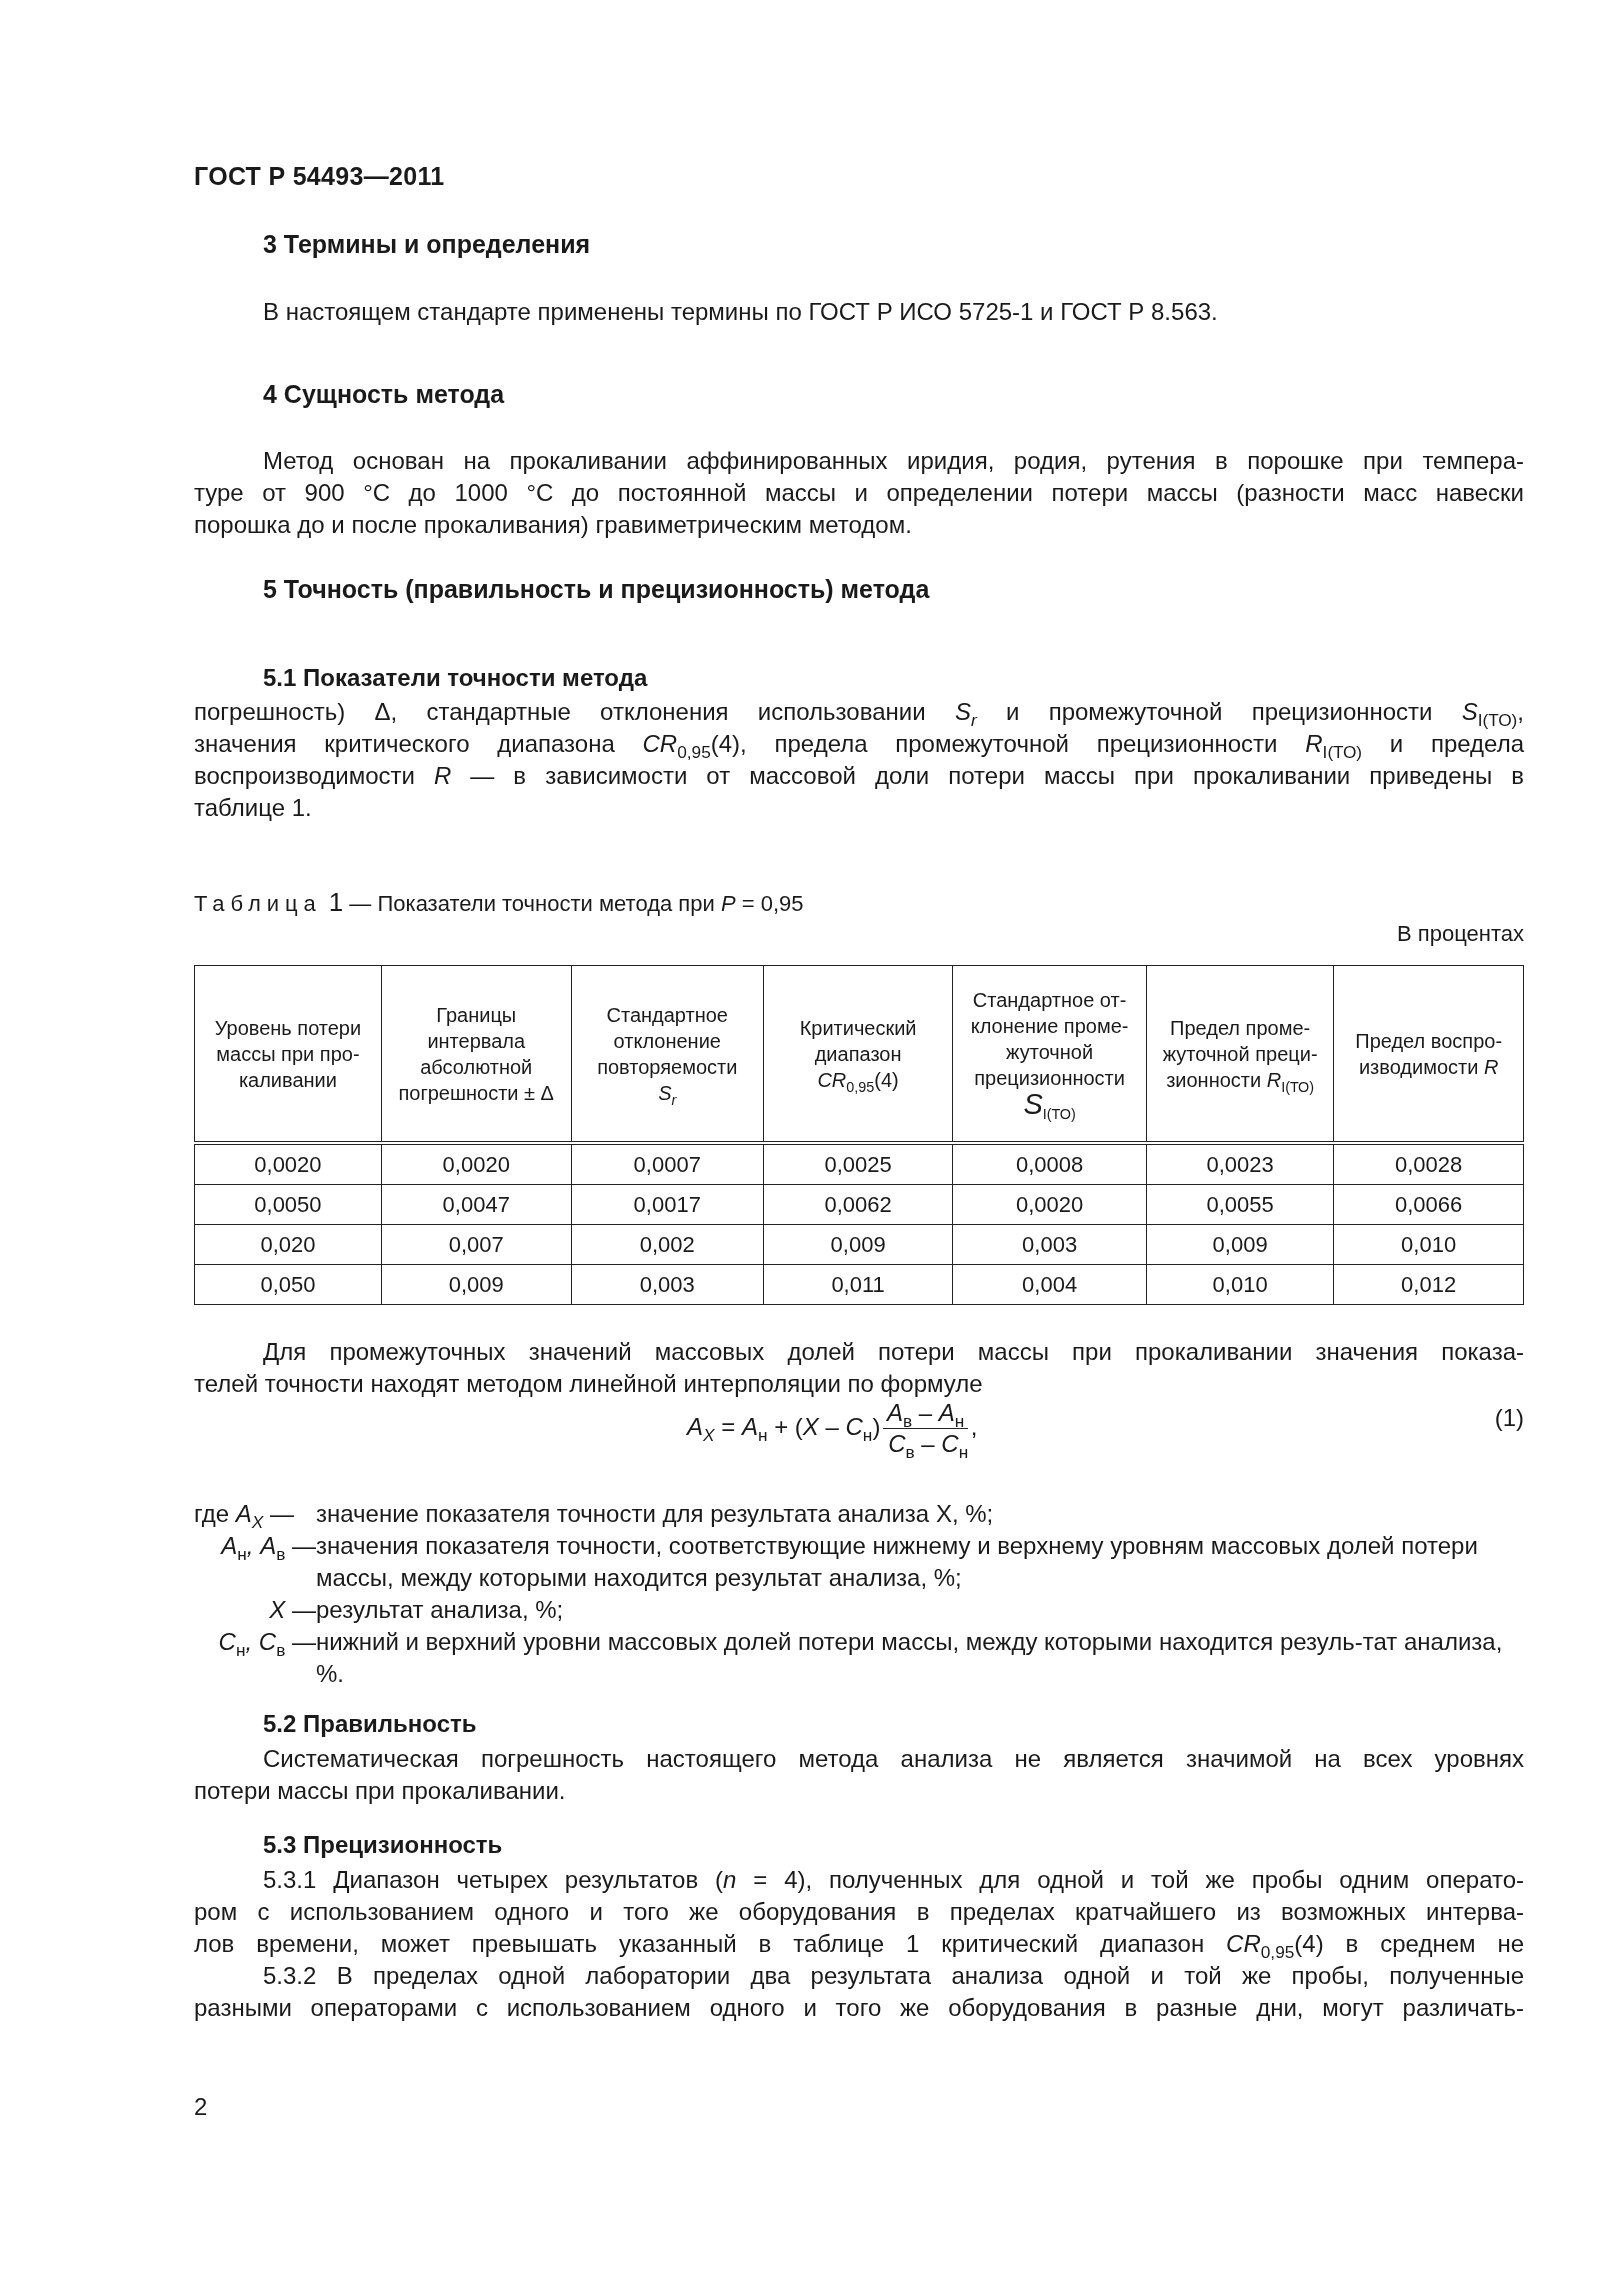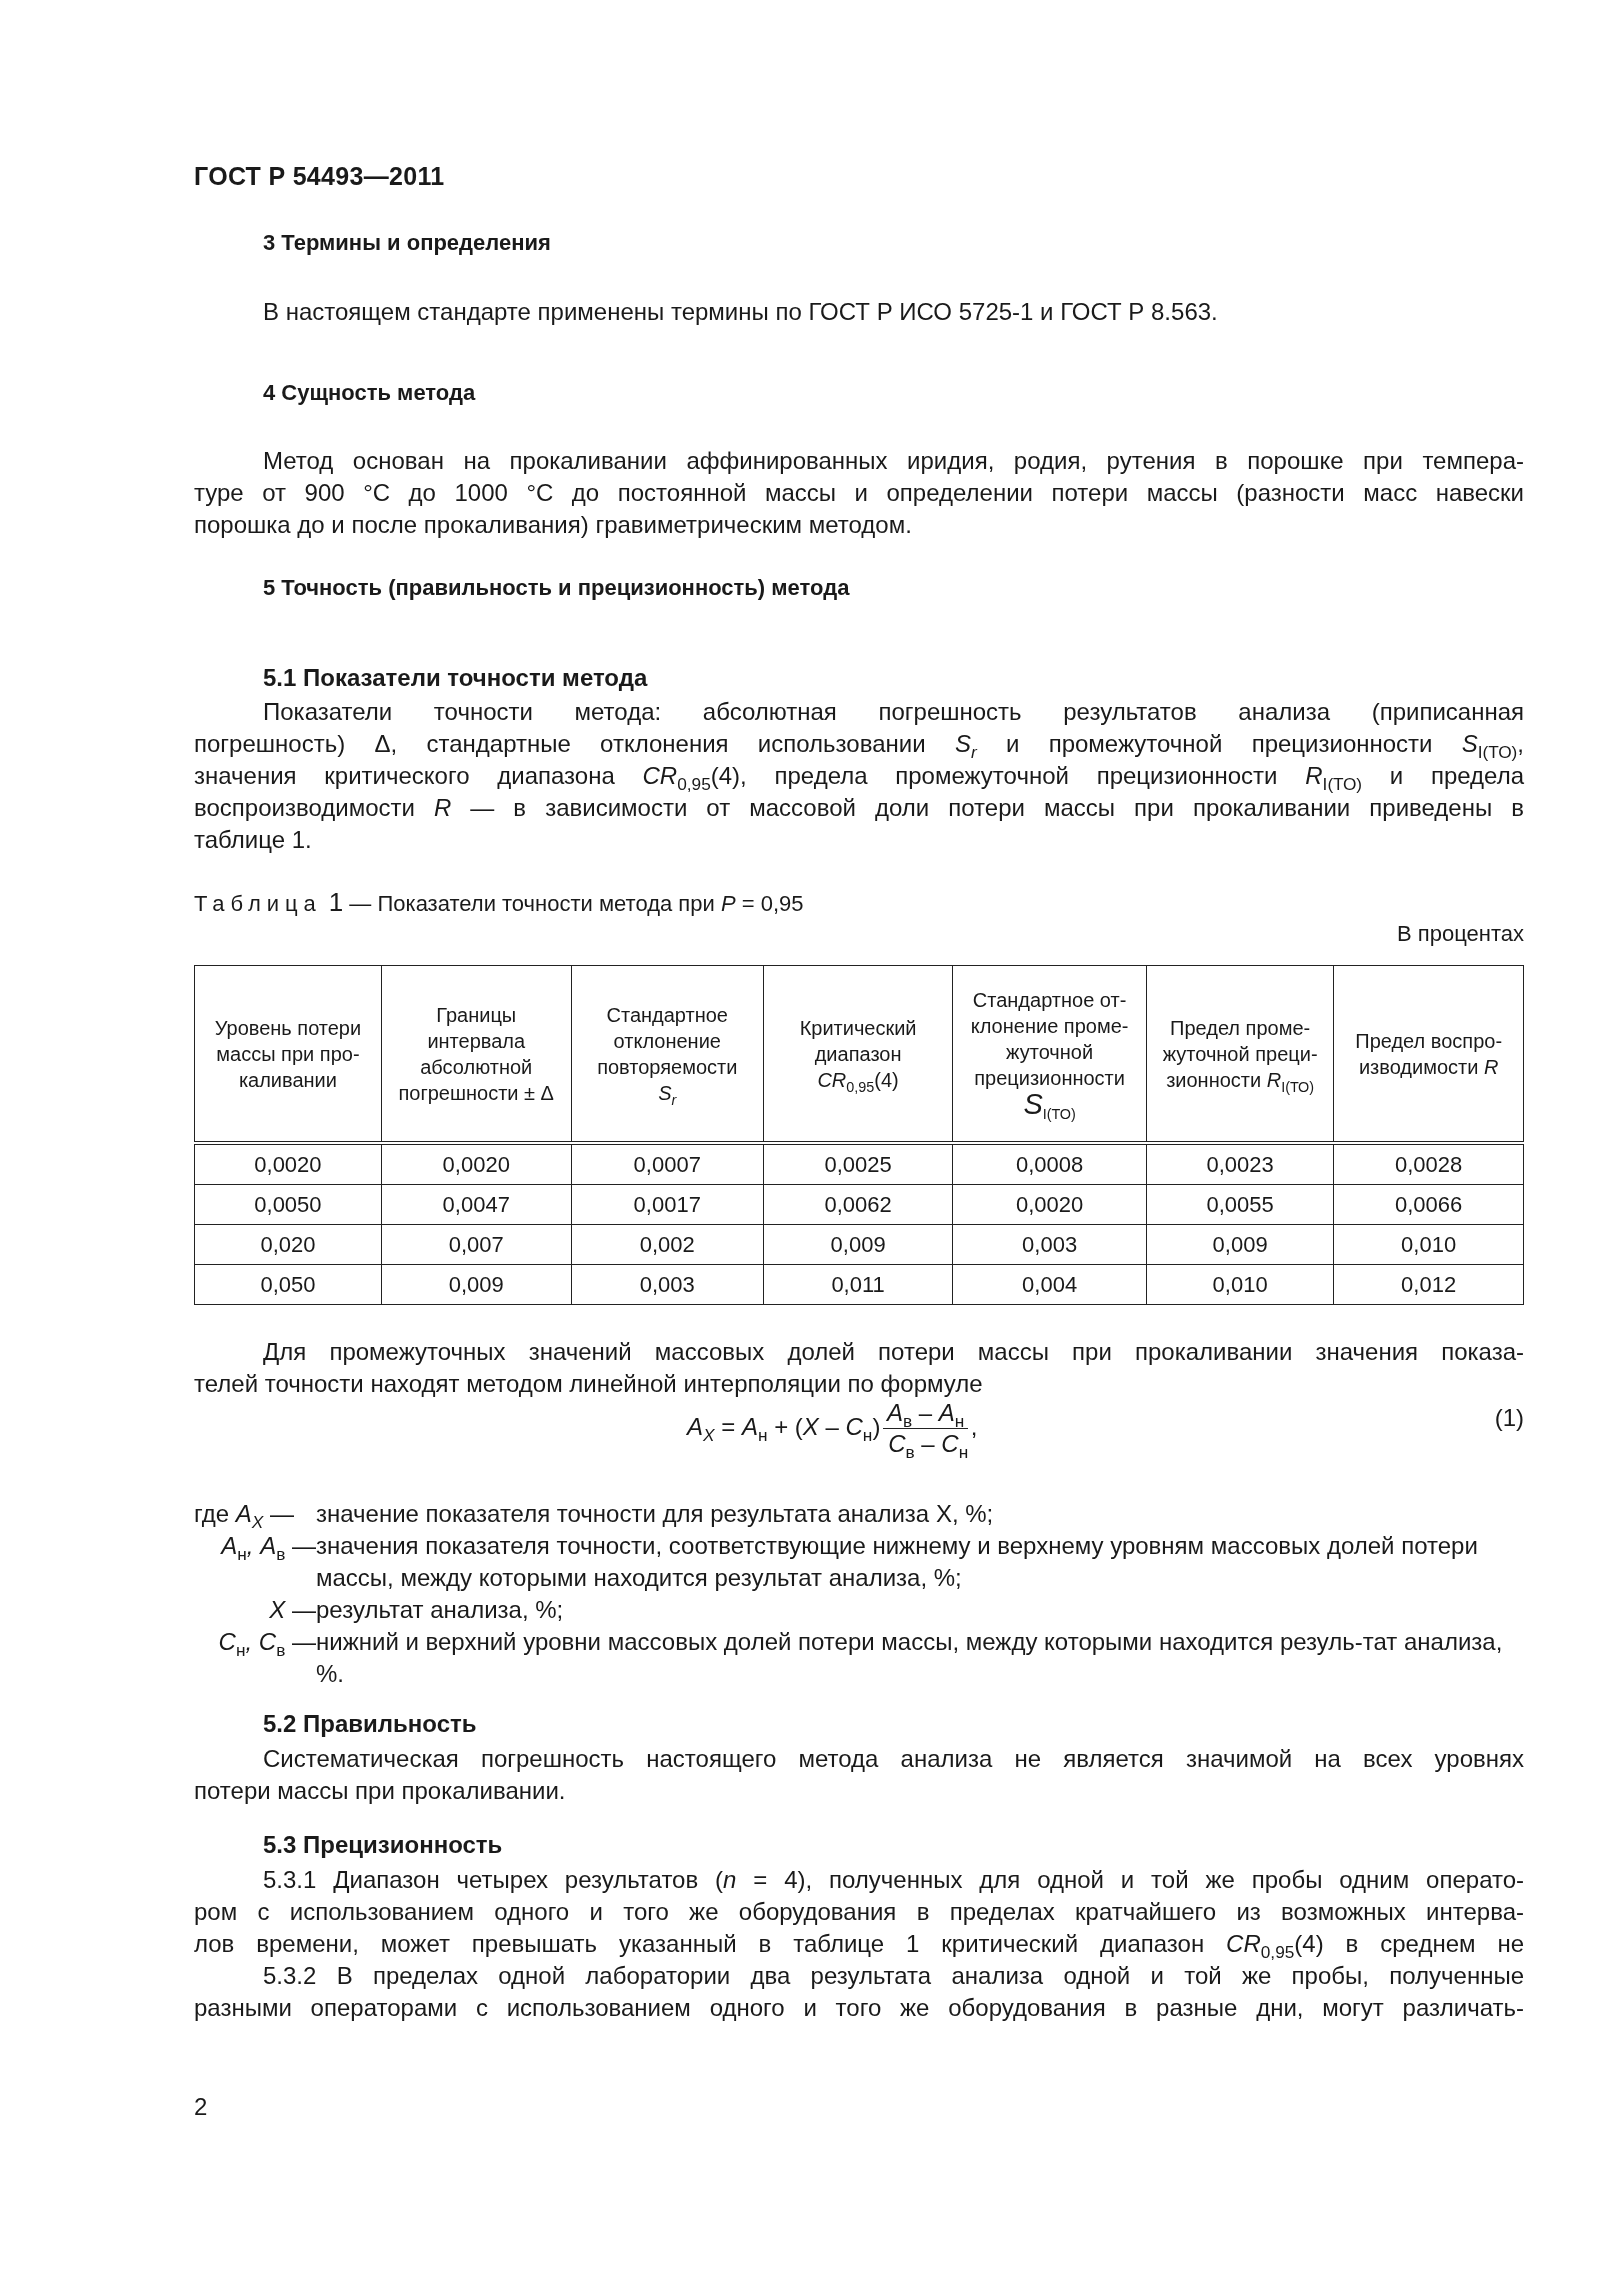--- a/index.html
+++ b/index.html
@@ -1,20 +1,20 @@
 <!DOCTYPE html>
 <html style="font-size:10.5px"><head>
 <meta charset="utf-8">
 <style>
   html, body { margin: 0; padding: 0; background: #ffffff; }
   body { width: 1623px; height: 2295px; position: relative; overflow: hidden;
          font-family: "Liberation Sans", sans-serif; color: #1a1a1a; }
   .abs { position: absolute; }
   .header-code { left: 194px; top: 162px; font-size: 25px; font-weight: bold; letter-spacing: 0.3px; }
-  .h1 { font-size: 22px; font-weight: bold; left: 263px; }
+  .h1 { font-size: 25px; font-weight: bold; left: 263px; }
   .h2 { font-size: 24px; font-weight: bold; left: 263px; }
   .p { font-size: 24px; line-height: 32px; left: 194px; width: 1330px; text-align: justify; }
   .p .indent { display: inline-block; width: 69px; }
   .p .line { display: block; text-align: justify; text-align-last: justify; }
   .p .line.last { text-align-last: left; }
   i.sym { font-style: italic; }
   sub { font-size: 0.72em; vertical-align: -0.35em; line-height: 0; }
   .caption { left: 194px; top: 887px; font-size: 22px; }
   .caption .spaced { letter-spacing: 5.9px; }
   .units { right: 99px; top: 921px; font-size: 22px; }
@@ -49,21 +49,20 @@
 <div class="abs p" style="top:445px;">
   <span class="line"><span class="indent"></span><span>Метод основан на прокаливании аффинированных иридия, родия, рутения в порошке при темпера-</span></span>
   <span class="line">туре от 900 °С до 1000 °С до постоянной массы и определении потери массы (разности масс навески</span>
   <span class="line last">порошка до и после прокаливания) гравиметрическим методом.</span>
 </div>
 
 <div class="abs h1" style="top:575px;">5  Точность (правильность и прецизионность) метода</div>
 
 <div class="abs h2" style="top:664px;">5.1  Показатели точности метода</div>
 <div class="abs p" style="top:696px;">
-  <span class="line"><span class="indent"></span><span>Показатели точности метода: абсолютная погрешность результатов анализа (приписанная</span></span>
   <span class="line"><span>погрешность) </span><span>Δ</span><span>, стандартные отклонения использовании </span><i class="sym">S</i><sub><i>r</i></sub><span> и промежуточной прецизионности </span><i class="sym">S</i><sub>I(ТО)</sub><span>,</span></span>
   <span class="line"><span>значения критического диапазона </span><i class="sym">CR</i><sub>0,95</sub><span>(4)</span><span>, предела промежуточной прецизионности </span><i class="sym">R</i><sub>I(ТО)</sub><span> и предела</span></span>
   <span class="line"><span>воспроизводимости </span><i class="sym">R</i><span> — в зависимости от массовой доли потери массы при прокаливании приведены в</span></span>
   <span class="line last">таблице 1.</span>
 </div>
 
 <div class="abs caption">
   <span class="spaced">Таблица</span><span style="font-size:26px;"> 1</span><span> — Показатели точности метода при </span><i>P</i><span> = 0,95</span>
 </div>
 <div class="abs units">В процентах</div>

